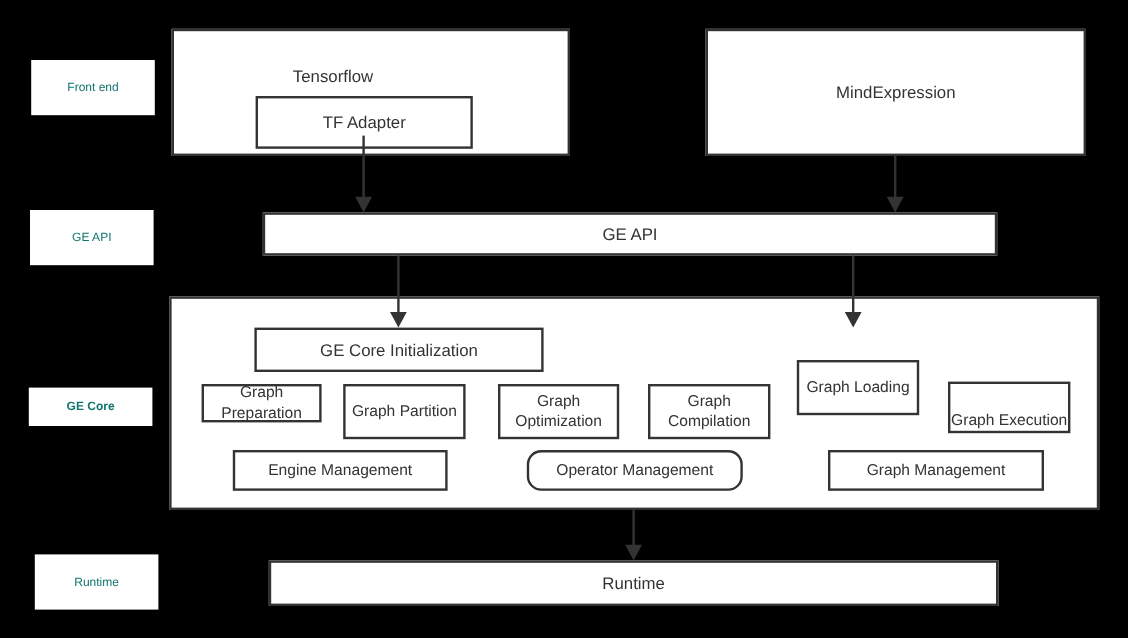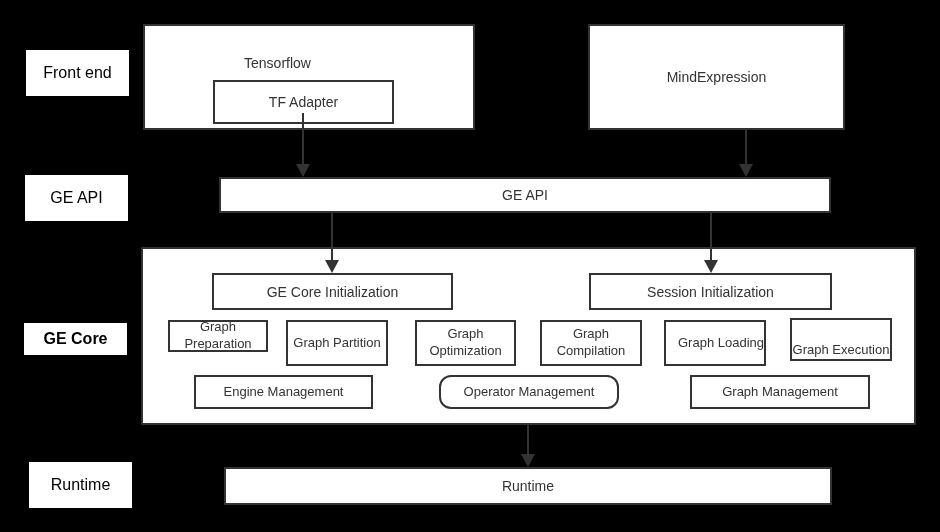--- a/index.html
+++ b/index.html
@@ -15,22 +15,22 @@
     font-family: "Liberation Sans", "DejaVu Sans", sans-serif;
     color: #333333;
     overflow: hidden;
   }
   .abs { position: absolute; box-sizing: border-box; }
   .label-box {
     background: #ffffff;
     display: flex;
     align-items: center;
     justify-content: center;
-    font-size: 16px;
-    color: #000000;
+    font-size: 10px;
+    color: #0f766e;
   }
   .box {
     background: #ffffff;
     border: 2px solid #333333;
     display: flex;
     align-items: center;
     justify-content: center;
     text-align: center;
     font-size: 14px;
     color: #333333;
@@ -78,50 +78,47 @@
   <div class="abs label-box" style="left:29px; top:462px; width:103px; height:46px;">
     <span>Runtime</span>
   </div>
 
   <div class="abs box" style="left:143px; top:24px; width:332px; height:106px;"></div>
   <div class="title-text" style="left:143px; top:55px; width:269px;">Tensorflow</div>
   <div class="abs box" style="left:213px; top:80px; width:181px; height:44px;">
     <span>TF Adapter</span>
   </div>
 
-  <div class="abs box" style="left:588px; top:24px; width:257px; height:106px;">
+  <div class="abs box" style="left:588px; top:24px; width:317px; height:106px;">
     <span>MindExpression</span>
   </div>
 
   <div class="abs box" style="left:219px; top:177px; width:612px; height:36px;">
     <span>GE API</span>
   </div>
 
   <div class="abs box" style="left:141px; top:247px; width:775px; height:178px; justify-content:flex-start; align-items:flex-start;"></div>
 
   <div class="abs box" style="left:212px; top:273px; width:241px; height:37px;">
     <span>GE Core Initialization</span>
-  </div>
-  <div class="abs box" style="left:589px; top:273px; width:243px; height:37px;">
-    <span>Session Initialization</span>
   </div>
 
   <div class="abs box small-box" style="left:168px; top:320px; width:100px; height:32px;">
     <span>Graph Preparation</span>
   </div>
   <div class="abs box small-box" style="left:286px; top:320px; width:102px; height:46px;">
     <span>Graph Partition</span>
   </div>
   <div class="abs box small-box" style="left:415px; top:320px; width:101px; height:46px;">
     <span>Graph Optimization</span>
   </div>
   <div class="abs box small-box" style="left:540px; top:320px; width:102px; height:46px;">
     <span>Graph Compilation</span>
   </div>
-  <div class="abs box small-box" style="left:664px; top:320px; width:102px; height:46px;justify-content:flex-end;">
+  <div class="abs box small-box" style="left:664px; top:300px; width:102px; height:46px;">
     <span>Graph Loading</span>
   </div>
   <div class="abs box small-box" style="left:790px; top:318px; width:102px; height:43px;align-items:flex-end;">
     <span>Graph Execution</span>
   </div>
 
   <div class="abs box small-box" style="left:194px; top:375px; width:179px; height:34px;">
     <span>Engine Management</span>
   </div>
   <div class="abs box small-box" style="left:439px; top:375px; width:180px; height:34px;border-radius:12px;">

